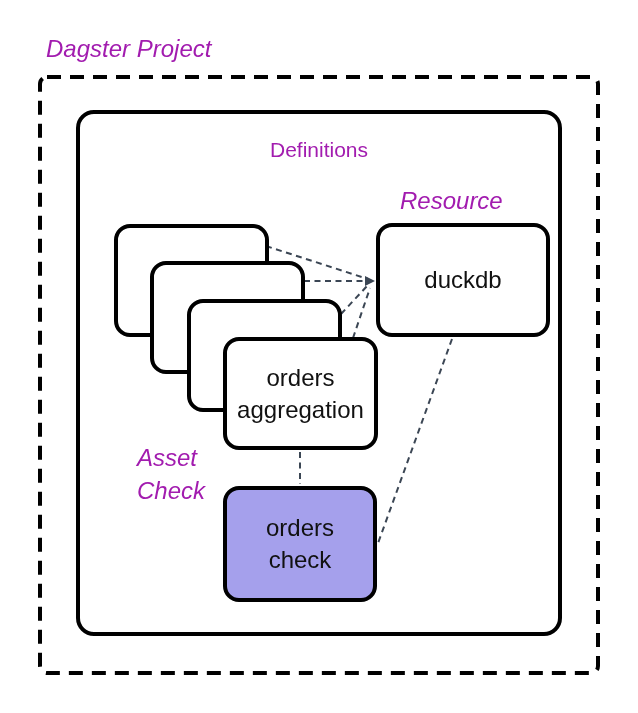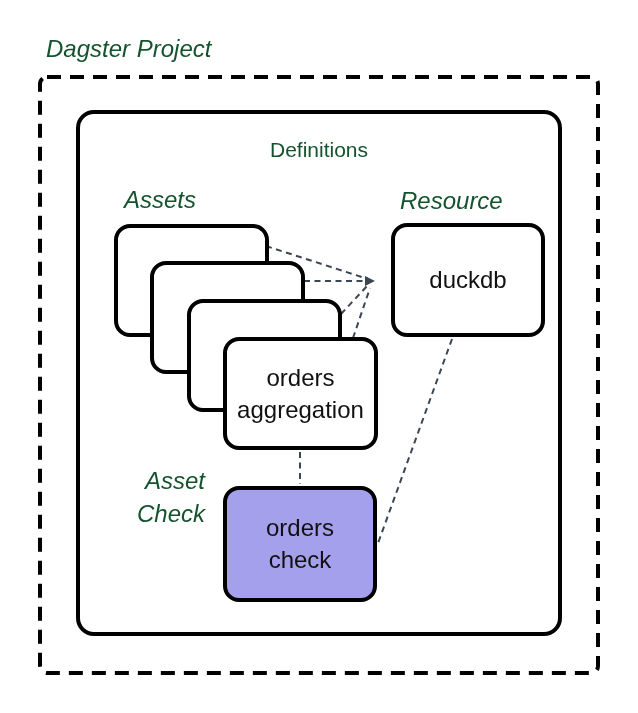--- a/index.html
+++ b/index.html
@@ -22,42 +22,42 @@
   .overlay {
     position: absolute;
     left: 0; top: 0;
     width: 638px; height: 713px;
     pointer-events: none;
   }
   .label {
     position: absolute;
     font-size: 24px;
     line-height: 1.3;
-    color: #14532d;
+    color: #a21caf;
     white-space: pre-line;
   }
   .italic { font-style: italic; }
   .title-label { left: 46px; top: 33px; }
   .definitions-box {
     position: absolute;
     left: 76px; top: 110px;
     width: 486px; height: 526px;
     border: 4px solid var(--node-border);
     border-radius: 18px;
     background: transparent;
   }
   .definitions-label {
     left: 76px; top: 136px;
     width: 486px;
     text-align: center;
     font-size: 21px;
   }
   .assets-label   { left: 124px; top: 184px; }
   .resource-label { left: 400px; top: 185px; }
-  .asset-check-label { left: 137px; top: 464px; line-height: 33px; text-align: right; }
+  .asset-check-label { left: 137px; top: 441px; line-height: 33px; }
   .card {
     position: absolute;
     width: 155px; height: 113px;
     background: var(--node-fill);
     border: 4px solid var(--node-border);
     border-radius: 16px;
   }
   .card1 { left: 114px; top: 224px; }
   .card2 { left: 150px; top: 261px; }
   .card3 { left: 187px; top: 299px; }
@@ -67,21 +67,21 @@
     align-items: center;
     justify-content: center;
     text-align: center;
   }
   .node-text {
     font-size: 24px;
     line-height: 32px;
     white-space: pre-line;
     color: #111111;
   }
-  .duckdb-node { left: 376px; top: 223px; width: 154px; height: 114px; margin-left: 15px; }
+  .duckdb-node { left: 376px; top: 223px; width: 174px; height: 114px; }
   .check-node  {
     left: 223px; top: 486px; width: 154px; height: 116px;
     background: var(--check-fill);
   }
   .edge {
     stroke: var(--connector);
     stroke-width: 2;
     stroke-dasharray: 6 4.5;
     fill: none;
   }
@@ -113,21 +113,20 @@
 
     <polygon class="arrowhead" points="375,281 365,276 365,286"></polygon>
   </svg>
 
   <div class="label italic title-label">Dagster Project</div>
 
   <div class="definitions-box"></div>
 
   <div class="label definitions-label">Definitions</div>
 
-  <div class="label italic assets-label">Assets</div>
 
   <div class="label italic resource-label">Resource</div>
 
   <div class="label italic asset-check-label">Asset
 Check</div>
 
   <div class="card card1"></div>
   <div class="card card2"></div>
   <div class="card card3"></div>
 

